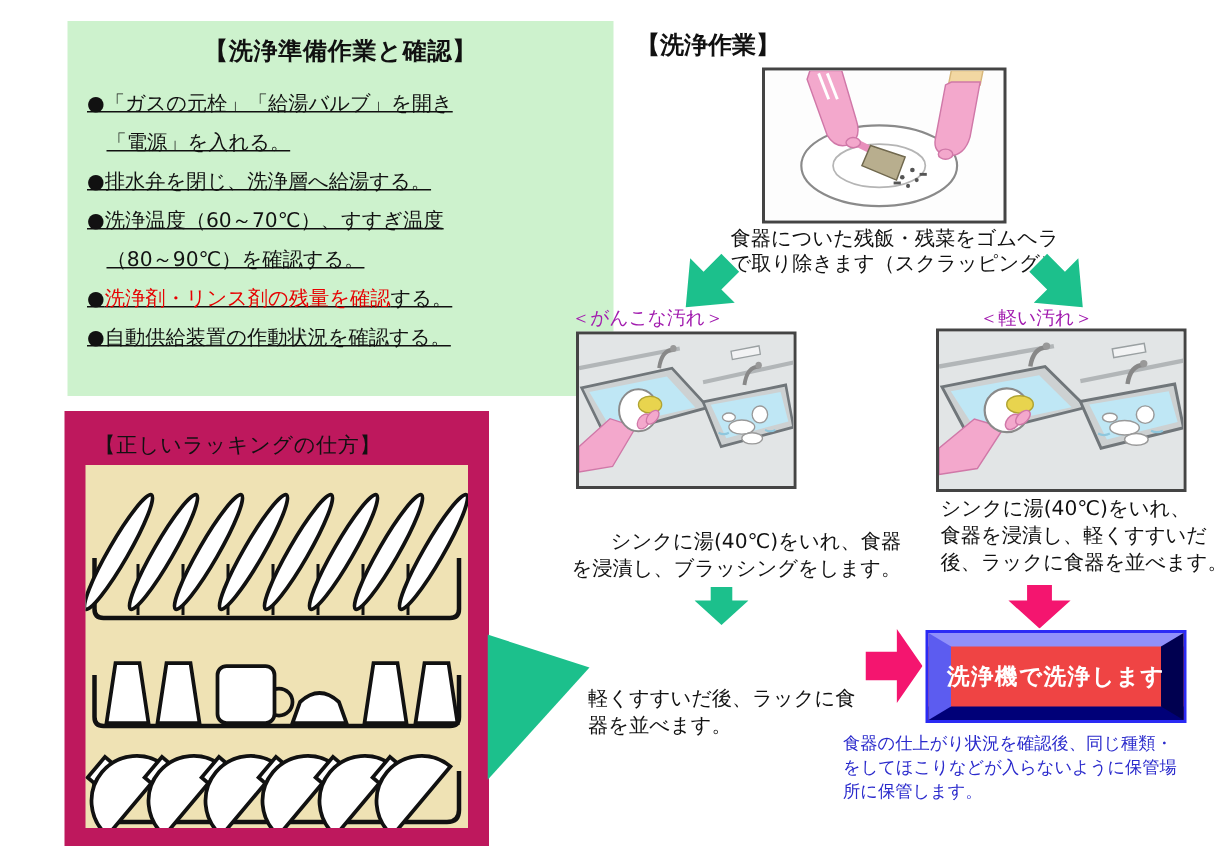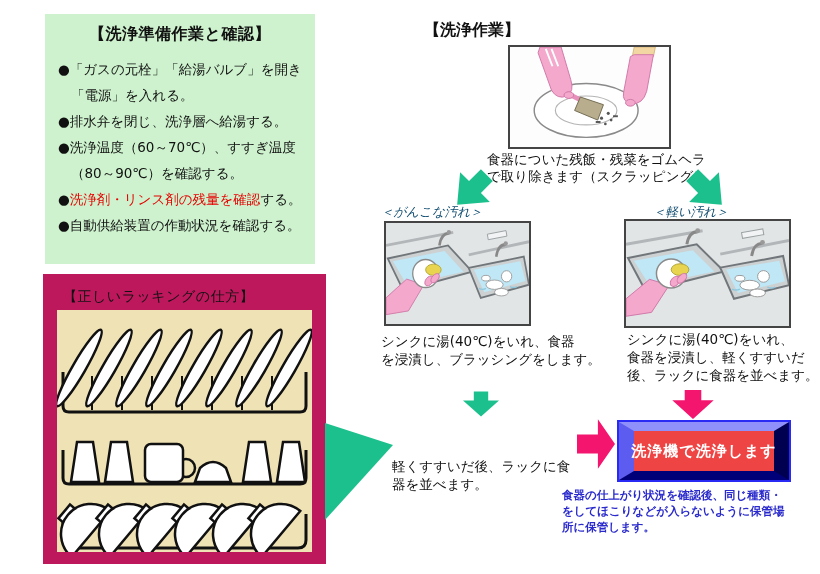--- a/index.html
+++ b/index.html
@@ -1,56 +1,56 @@
 <!DOCTYPE html>
 <html><head>
 <meta charset="utf-8">
 <style>
   * { margin:0; padding:0; box-sizing:border-box; }
   body { background:#fff; font-family:"DejaVu Sans", sans-serif; }
   #stage { position:relative; width:820px; height:574px; background:#ffffff; overflow:hidden; }
 
   
-  .prep-box { position:absolute; left:45px; top:14px; width:270px; height:250px; background:#cdf2cd; }
+  .prep-box { position:absolute; left:45px; top:14px; width:364px; height:250px; background:#cdf2cd; }
   .prep-title { text-align:center; font-weight:bold; font-size:16px; color:#111; padding-top:10px; letter-spacing:.5px; }
-  .prep-list { margin-top:11px; padding-left:13px; font-size:13.5px; color:#111; }
+  .prep-list { margin-top:11px; padding-left:13px; font-size:13.5px; color:#111;text-decoration:underline; }
   .prep-list .li { line-height:26px; white-space:nowrap; }
   .prep-list .cont { padding-left:13px; }
   .red-seg { color:#e60000; }
 
   
   .racking-box { position:absolute; left:43px; top:274px; width:283px; height:290px; background:#be185d; }
   .racking-title { font-size:14px; color:#111; padding:14px 0 0 20px; letter-spacing:.5px; white-space:nowrap; }
   .rack-art { position:absolute; left:14px; top:36px; width:255px; height:242px; background:#efe2b4; }
   .callout-tip { position:absolute; left:325px; top:420px; }
 
   
   .wash-heading { position:absolute; left:424px; top:20px; font-size:16px; font-weight:bold; color:#111; white-space:nowrap; }
   .img-frame { position:absolute; border:2px solid #444; background:#fdfdfd; overflow:hidden; }
   .scrape-img { left:508px; top:45px; width:163px; height:104px; }
   .sink-left  { left:384px; top:221px; width:147px; height:105px; }
   .sink-right { left:624px; top:219px; width:167px; height:109px; }
 
   .cap { position:absolute; font-size:13.5px; color:#111; line-height:18px; white-space:nowrap; }
   .scrape-cap { left:487px; top:151px; line-height:17px; }
-  .dirt-label { position:absolute; font-size:12.5px; color:#0c4a6e; white-space:nowrap;font-style:italic; }
-  .stubborn-cap { left:381px; top:332px; }
+  .dirt-label { position:absolute; font-size:12.5px; color:#a21caf; white-space:nowrap; }
+  .stubborn-cap { left:381px; top:352px;text-align:right; }
   .light-cap { left:627px; top:330px; }
   .rinse-note { left:392px; top:419px;margin-top:38px; }
 
   .arr { position:absolute; }
 
   
   .wash-button { position:absolute; left:617px; top:420px; width:174px; height:62px; background:#2a2af5; padding:2px; }
   .wash-button .bevel { width:100%; height:100%; border-style:solid; border-width:9px 15px;
     border-color:#9090fa #000050 #000078 #5c5cf0; background:#ef4444;
     display:flex; align-items:center; justify-content:center; }
   .wash-button .lbl { color:#fff; font-size:15px; font-weight:bold; letter-spacing:1px; white-space:nowrap; }
 
-  .storage-note { position:absolute; left:562px; top:487px; width:252px; font-size:11.5px; line-height:16px; color:#2a2acc; white-space:nowrap;font-weight:bold; }
+  .storage-note { position:absolute; left:562px; top:487px; width:252px; font-size:11.5px; line-height:16px; color:#2a2acc; white-space:nowrap; }
 </style>
 </head>
 <body>
 
 <div id="stage">
 
   <svg width="0" height="0" style="position:absolute">
     <defs>
       <g id="sink-scene">
         <rect x="0" y="0" width="166" height="108" fill="#e2e5e6"></rect>

